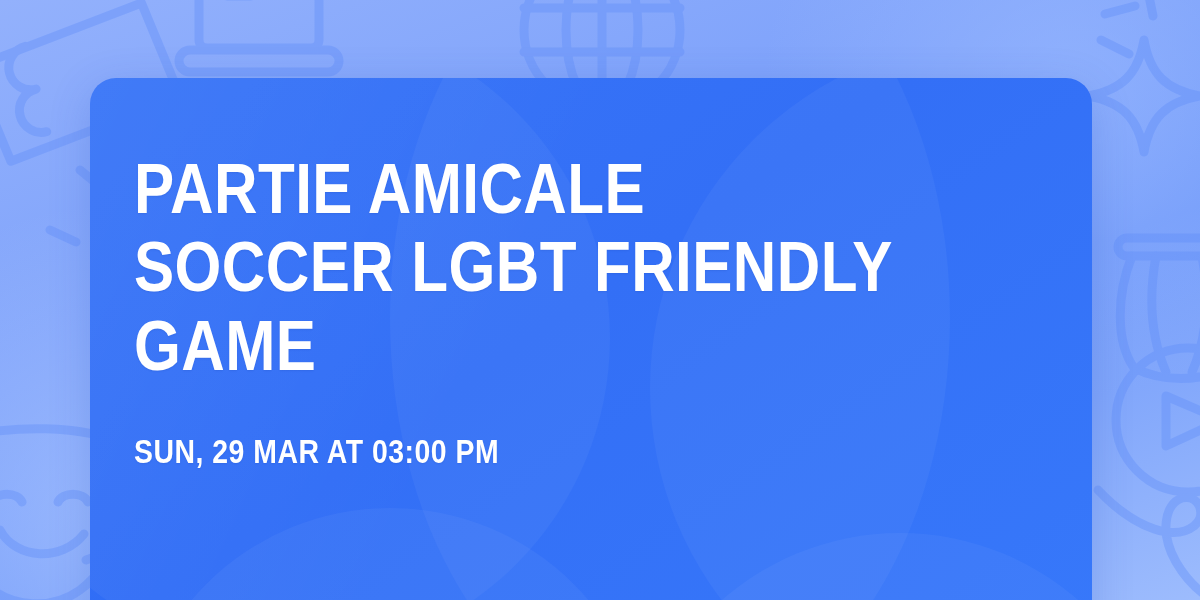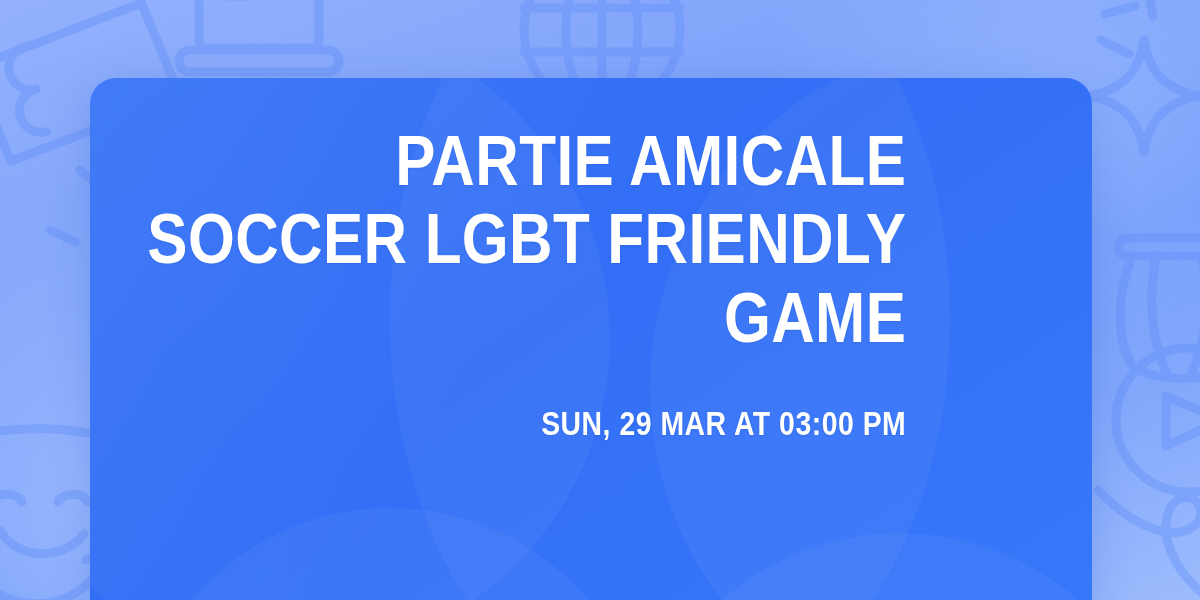--- a/index.html
+++ b/index.html
@@ -65,21 +65,21 @@
   .blob-b1     { left:40px;    top:430px;  width:520px;  height:520px; }
   .blob-b2     { left:540px;   top:455px;  width:540px;  height:540px; }
   .card-sheen {
     position:absolute; inset:0;
     background:linear-gradient(115deg, rgba(255,255,255,.05) 0%, rgba(255,255,255,0) 42%);
   }
 
   
   .card-content {
     position:absolute;
-    left:44px; top:44px; right:60px;text-align:right;
+    left:44px; top:72px; right:60px;
   }
   .event-title {
     color:#ffffff;
     font-family:"Liberation Sans Narrow","Liberation Sans", sans-serif;
     font-size:70px;
     font-weight:700;
     line-height:1.12;
     letter-spacing:.5px;
     text-transform:uppercase;
     transform:scaleX(.86);

